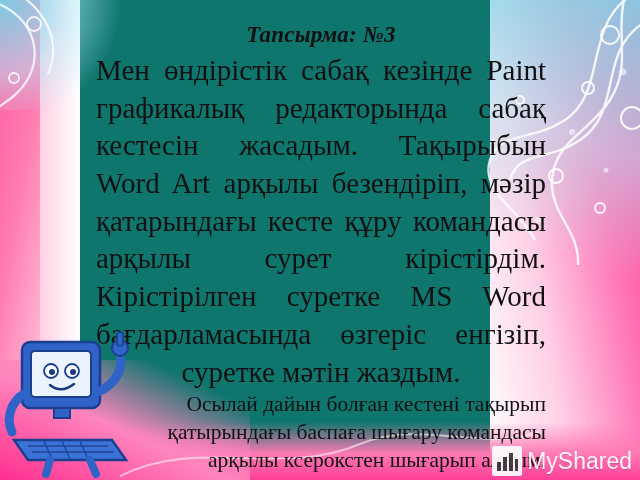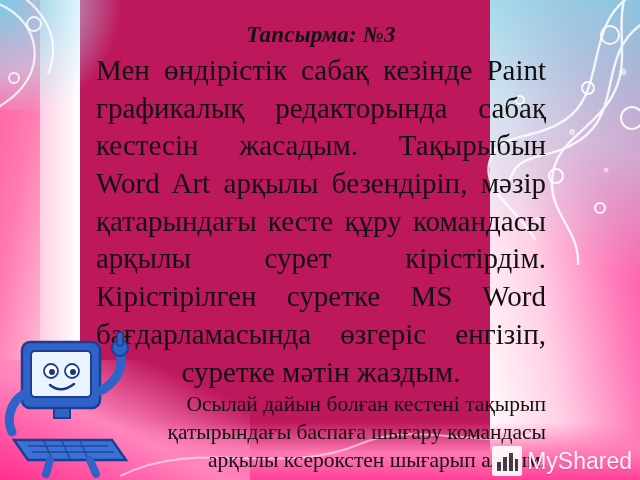--- a/index.html
+++ b/index.html
@@ -9,21 +9,21 @@
   body {
     width: 640px;
     height: 480px;
     overflow: hidden;
     font-family: "Liberation Serif", serif;
   }
   .slide {
     position: relative;
     width: 640px;
     height: 480px;
-    background: #be185d;
+    background: #0f766e;
     overflow: hidden;
   }
   
   .band-pink-left {
     position: absolute;
     left: 0; top: 0;
     width: 62px; height: 480px;
     background: linear-gradient(100deg, #ff5fa2 0%, #ff7ab0 35%, #ffc0dd 75%, #ffffff 100%);
   }
   .band-pink-left2 {

